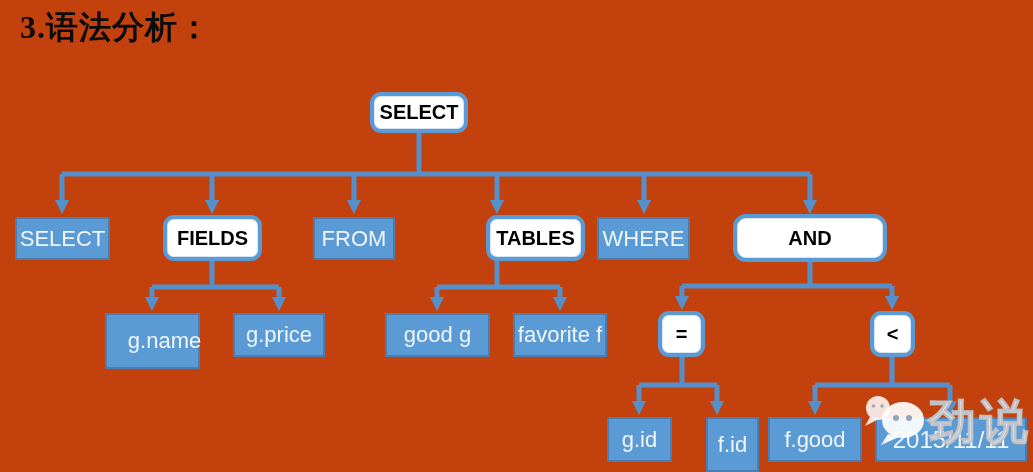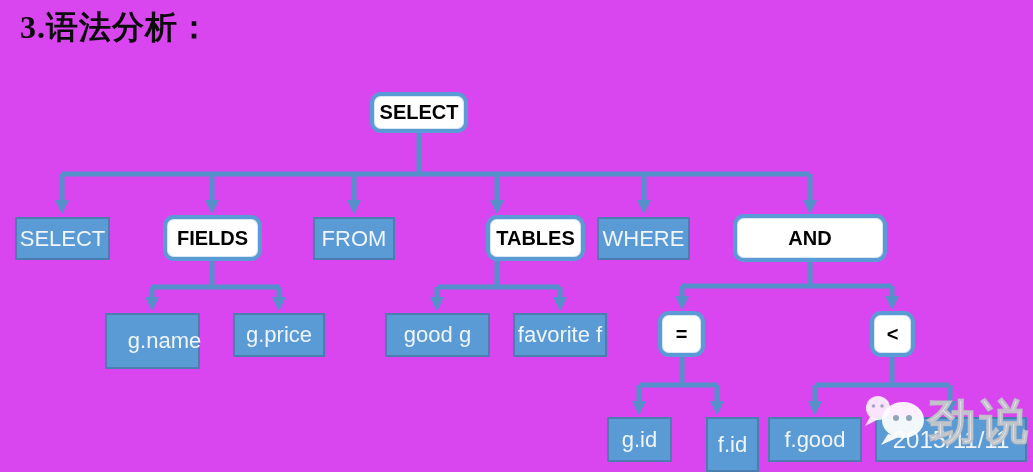--- a/index.html
+++ b/index.html
@@ -1,17 +1,17 @@
 <!DOCTYPE html>
 <html><head>
 <meta charset="utf-8">
 <style>
   html,body{margin:0;padding:0;background:#fff;}
   .stage{
-    position:relative;width:1033px;height:472px;background:#d946ef;
+    position:relative;width:1033px;height:472px;background:#c2410c;
     overflow:hidden;font-family:"Liberation Sans",sans-serif;
   }
   .page-title{
     position:absolute;left:20px;top:6px;margin:0;
     font-family:"Liberation Serif",serif;font-weight:bold;
     font-size:32px;color:#0b0b0b;letter-spacing:1px;
   }
   .connectors{position:absolute;left:0;top:0;z-index:1;}
   .node{
     position:absolute;z-index:2;display:flex;align-items:center;justify-content:center;
@@ -97,21 +97,21 @@
     </g>
   </svg>
 
   <div class="node nonterminal" style="left:370px;top:92px;width:98px;height:41px;">SELECT</div>
 
   <div class="node terminal" style="left:15px;top:217px;width:95px;height:43px;">SELECT</div>
   <div class="node nonterminal" style="left:163px;top:215px;width:99px;height:46px;">FIELDS</div>
   <div class="node terminal" style="left:313px;top:217px;width:82px;height:43px;">FROM</div>
   <div class="node nonterminal" style="left:448px;top:215px;width:99px;height:46px;margin-left:38px;">TABLES</div>
   <div class="node terminal" style="left:597px;top:217px;width:93px;height:43px;">WHERE</div>
-  <div class="node nonterminal" style="left:733px;top:214px;width:154px;height:48px;">AND</div>
+  <div class="node nonterminal" style="left:733px;top:214px;width:154px;height:48px;border-radius:13px;">AND</div>
 
   <div class="node terminal" style="left:105px;top:313px;width:95px;height:56px;padding-left:24px;">g.name</div>
   <div class="node terminal" style="left:233px;top:313px;width:92px;height:44px;">g.price</div>
   <div class="node terminal" style="left:385px;top:313px;width:105px;height:44px;">good g</div>
   <div class="node terminal" style="left:513px;top:313px;width:94px;height:44px;">favorite f</div>
   <div class="node nonterminal" style="left:658px;top:311px;width:47px;height:46px;">=</div>
   <div class="node nonterminal" style="left:870px;top:311px;width:45px;height:46px;">&lt;</div>
 
   <div class="node terminal" style="left:607px;top:417px;width:65px;height:45px;">g.id</div>
   <div class="node terminal" style="left:706px;top:417px;width:53px;height:55px;">f.id</div>

